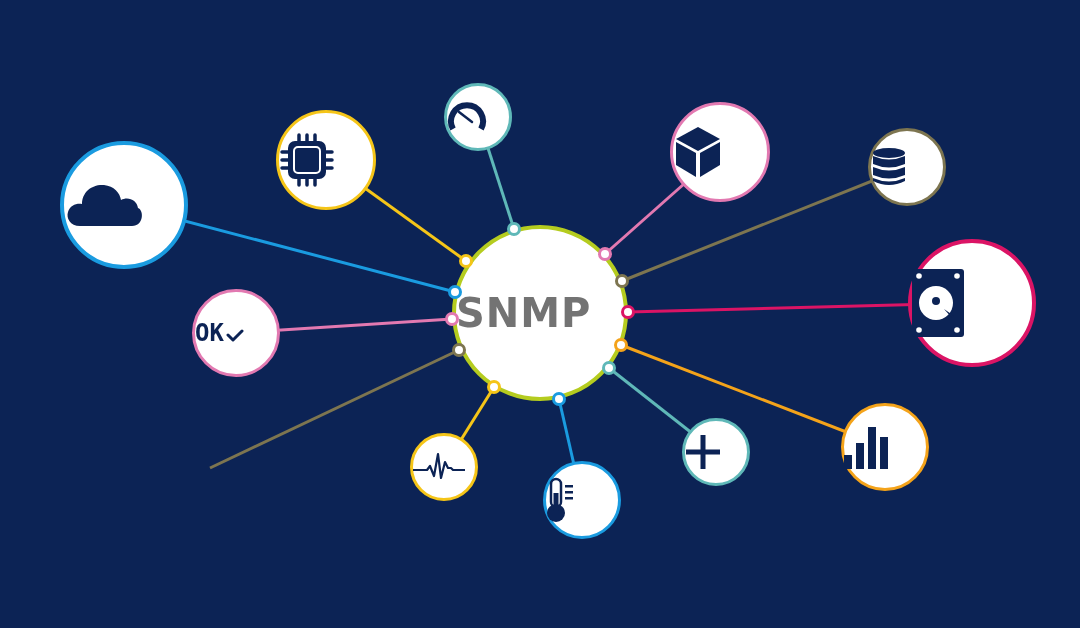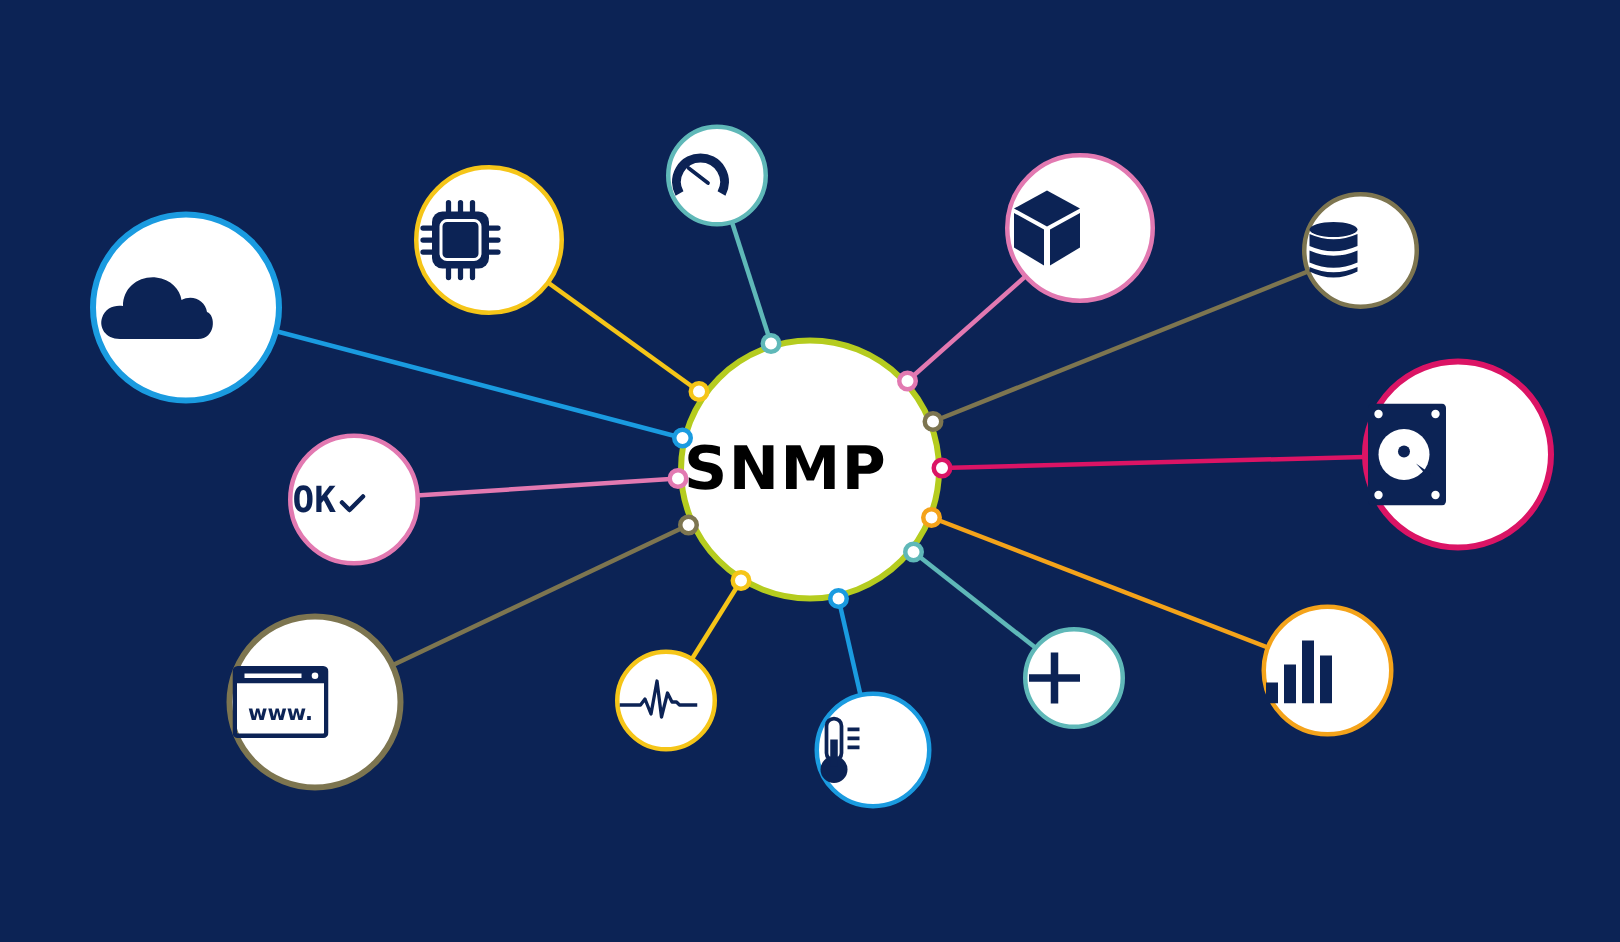--- a/index.html
+++ b/index.html
@@ -8,21 +8,21 @@
       background: #0c2355;
       font-family: "DejaVu Sans", sans-serif;
     }
     #stage { position: absolute; left: 0; top: 0; width: 1080px; height: 628px; }
     .node {
       position: absolute; box-sizing: border-box; border-radius: 50%;
       background: #ffffff; display: flex; align-items: center; justify-content: flex-start;
     }
     .hub-label {
       font-family: "DejaVu Sans", sans-serif; font-weight: bold;
-      color: #000000; font-size: 40px; letter-spacing: 1px;
+      color: #737373; font-size: 40px; letter-spacing: 1px;
     }
     .ok-label {
       font-family: "DejaVu Sans Mono", monospace; font-weight: bold;
       color: #0c2355; font-size: 24px; display: flex; align-items: center;
     }
     svg.icon { display: block; }
   </style>
 </head>
 <body>
 
@@ -136,29 +136,20 @@
       <rect x="19" y="20" width="8" height="2.5" fill="#0c2355"></rect>
     </svg>
   </div>
 
   <div id="node-pulse" class="node" style="left: 410px; top: 433px; height: 68px; width: 68px; border: 3.5px solid rgb(245, 197, 24);">
     <svg class="icon" width="52" height="30" viewBox="0 0 52 30">
       <polyline points="0,18 14,18 17,14 21,24 25,2 28,26 32,10 35,16 38,16 40,18 52,18" fill="none" stroke="#0c2355" stroke-width="2.2" stroke-linejoin="round"></polyline>
     </svg>
   </div>
 
-  <div id="node-website" class="node" style="left: 151px; top: 409px; height: 118px; width: 118px; border: 4px solid rgb(125, 117, 80);">
-    <svg class="icon" width="64" height="48" viewBox="0 0 64 48">
-      <rect x="1.5" y="1.5" width="61" height="45" rx="2" fill="none" stroke="#0c2355" stroke-width="3"></rect>
-      <rect x="1.5" y="1.5" width="61" height="10" fill="#0c2355"></rect>
-      <rect x="8" y="5" width="38" height="3" fill="#ffffff"></rect>
-      <circle cx="55" cy="6.5" r="2.2" fill="#ffffff"></circle>
-      <text x="32" y="36" text-anchor="middle" font-family="DejaVu Sans, sans-serif" font-weight="bold" font-size="14" fill="#0c2355">www.</text>
-    </svg>
-  </div>
 
   <div id="node-ok" class="node" style="left: 192px; top: 289px; height: 88px; width: 88px; border: 3.5px solid rgb(226, 121, 177);">
     <span class="ok-label">
       <span>OK</span>
       <svg class="icon" width="18" height="14" viewBox="0 0 18 14" style="margin-left:2px;margin-top:6px;">
         <polyline points="2,6 7,11 16,2" fill="none" stroke="#0c2355" stroke-width="3" stroke-linecap="round" stroke-linejoin="round"></polyline>
       </svg>
     </span>
   </div>
 <svg width="1080" height="628" style="position:absolute;left:0;top:0;pointer-events:none;">

